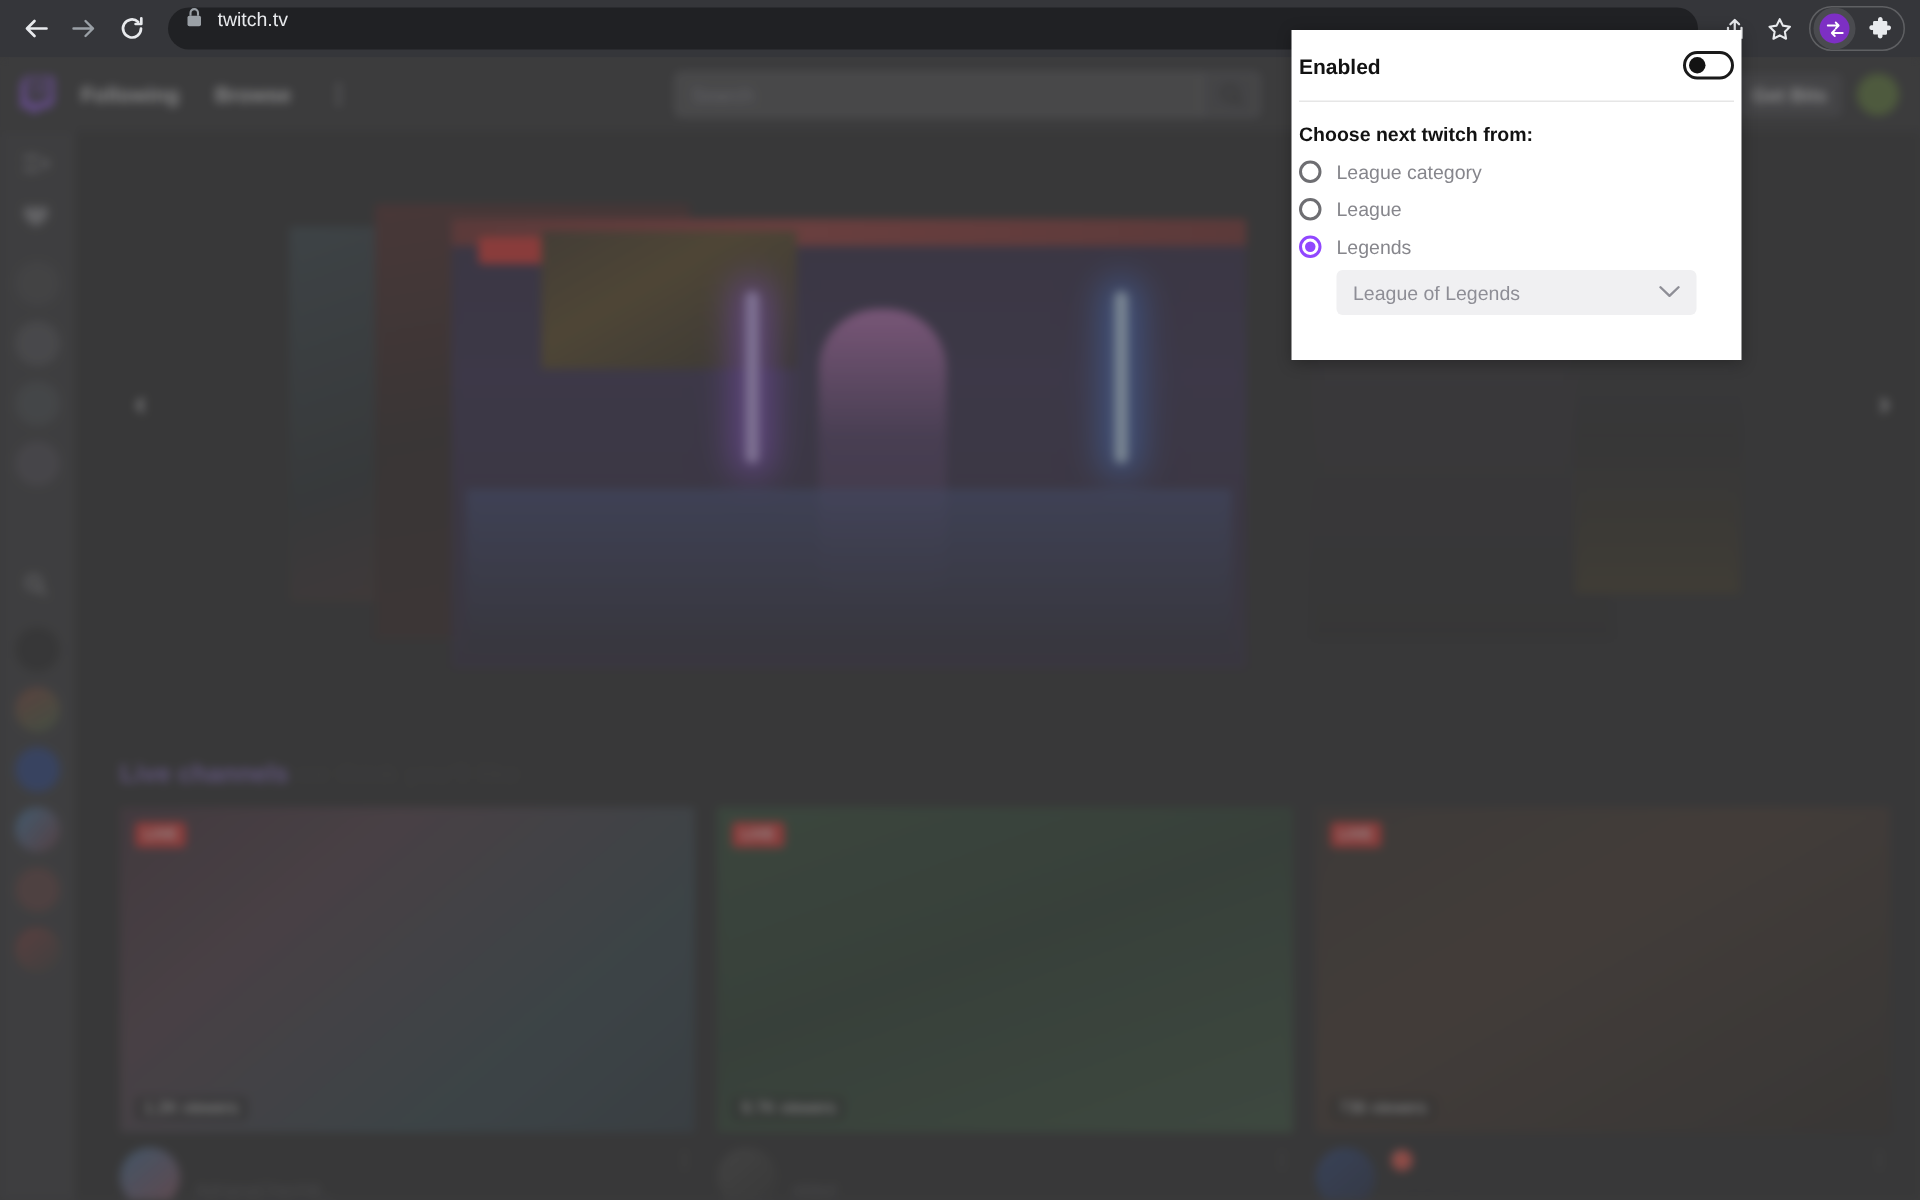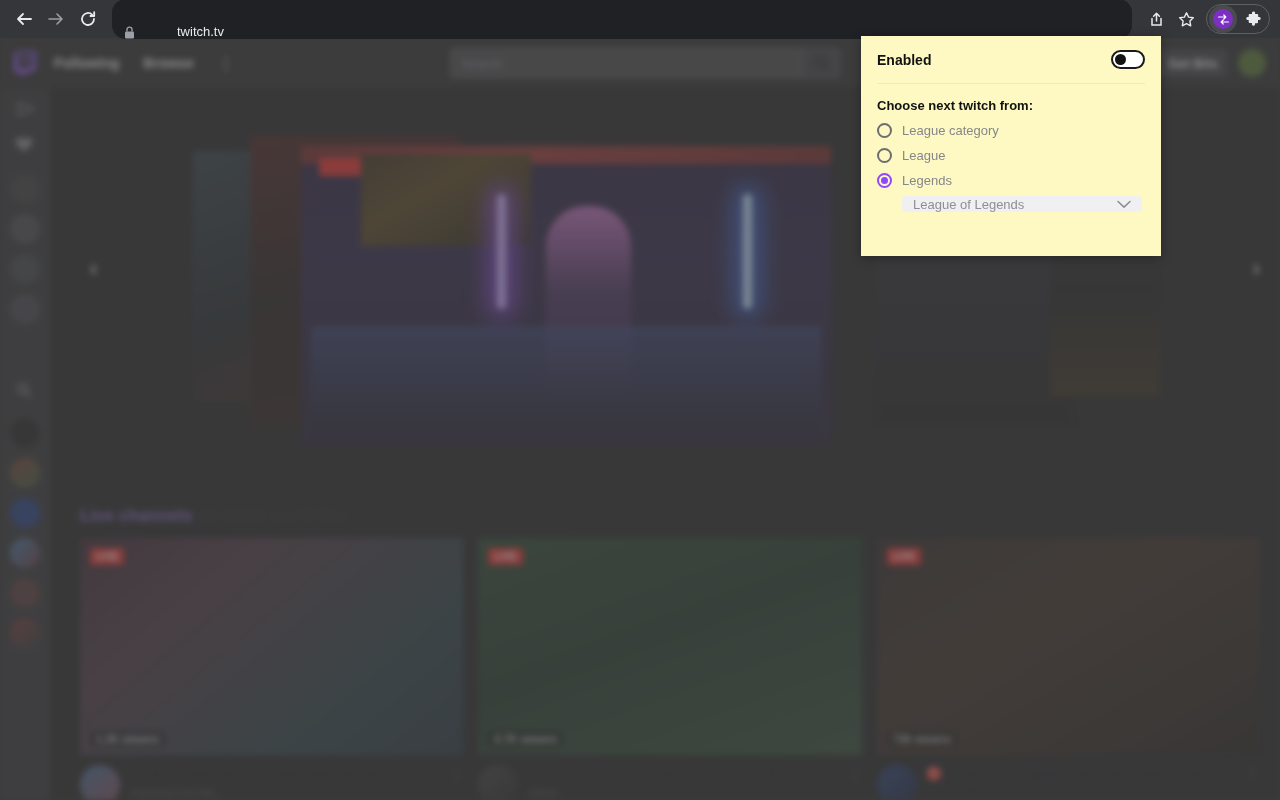--- a/index.html
+++ b/index.html
@@ -16,25 +16,24 @@
     background:#35363a; display:flex; align-items:center; padding:0 10px;
     z-index:40;
   }
   .nav-btn{
     width:28px; height:28px; border-radius:50%;
     display:flex; align-items:center; justify-content:center;
     margin-right:4px; flex:none;
   }
   .nav-btn svg{ display:block; }
   .omnibox{
-    flex:1; height:40px; margin:0 8px 0 6px;
+    flex:1; height:28px; margin:0 8px 0 6px;
     background:#202124; border-radius:14px;
-    display:flex; align-items:flex-end; padding:0 12px;
+    display:flex; align-items:flex-start; padding:0 12px;
     min-width:0;
-    gap:32px;
   }
   .lock-ic{ margin-right:10px; flex:none; display:flex; }
   .omnibox-url{
     color:#e8eaed; font-size:13px; white-space:nowrap;
     overflow:hidden; text-overflow:ellipsis;
   }
   .chrome-right{ display:flex; align-items:center; flex:none; }
   .chrome-icon{
     width:28px; height:28px; border-radius:50%;
     display:flex; align-items:center; justify-content:center;
@@ -179,24 +178,24 @@
   .card-title{
     color:#0e0e10; font-size:13px; font-weight:bold; line-height:1.35;
     display:-webkit-box; -webkit-line-clamp:2; -webkit-box-orient:vertical;
     overflow:hidden;
   }
   .card-chan{ color:#3d3d44; font-size:12px; margin-top:3px; }
   .card-kebab{ color:#3d3d44; font-size:14px; font-weight:bold; padding-left:8px; }
 
   
   .popup{
-    position:absolute; left:861px; top:36px; width:300px; height:220px;
-    background:#fef9c3; z-index:60;
+    position:absolute; left:861px; top:20px; width:300px; height:220px;
+    background:#ffffff; z-index:60;
     box-shadow:0 2px 10px rgba(0,0,0,.32);
-    padding:0 16px;
+    padding:0 5px;
   }
   .popup-row{
     height:48px; display:flex; align-items:center; justify-content:space-between;
     border-bottom:1px solid #e6e6e6;
   }
   .popup-enabled{ color:#121212; font-size:14px; font-weight:bold; }
   .toggle{
     width:34px;height:19px;border-radius:10px;background:#fff;
     border:2px solid #1a1a1a; position:relative; flex:none;
   }
@@ -210,21 +209,21 @@
     width:15px;height:15px;border-radius:50%;
     border:2px solid #6e6e72; flex:none; margin-right:10px;
     display:flex;align-items:center;justify-content:center;
   }
   .radio.on{ border-color:#9147ff; }
   .radio.on::after{
     content:""; width:7px;height:7px;border-radius:50%;background:#9147ff;
   }
   .radio-lbl{ color:#86868c; font-size:13px; }
   .select{
-    margin-left:25px; margin-top:8px; width:240px; height:16px;
+    margin-left:25px; margin-top:8px; width:240px; height:30px;
     background:#f0f0f2; border-radius:4px;
     display:flex; align-items:center; justify-content:space-between;
     padding:0 11px;
   }
   .select-val{ color:#8e8e96; font-size:13px; }
 </style>
 </head>
 <body>
 
 <div class="page">

